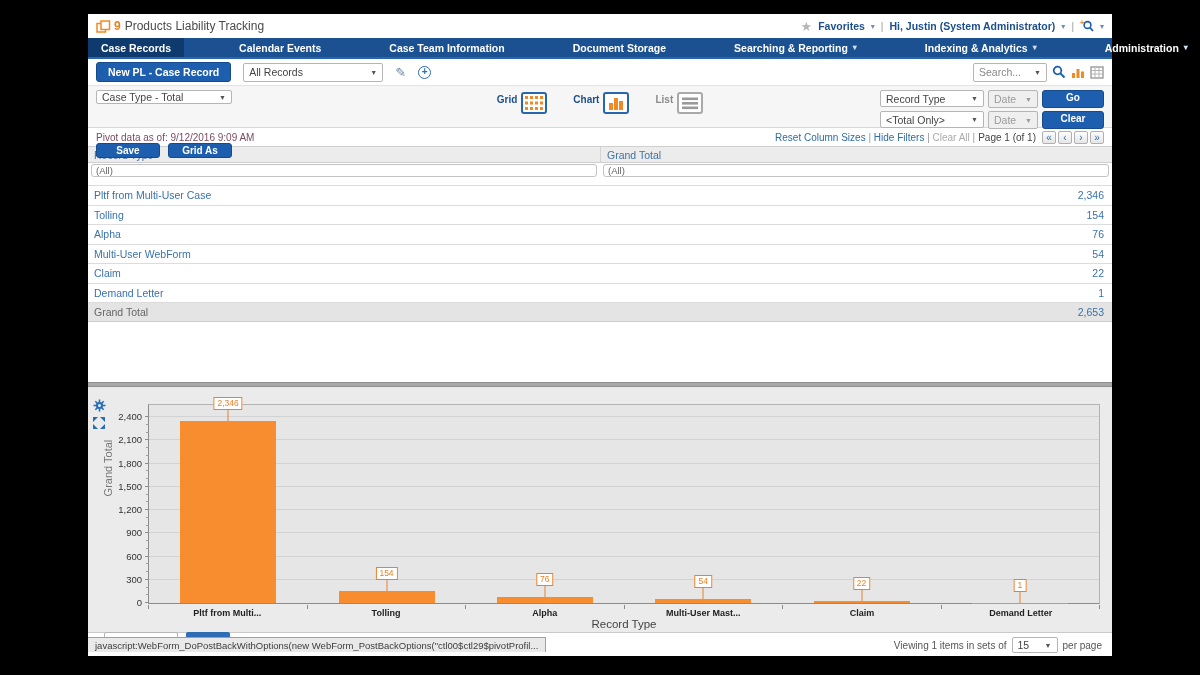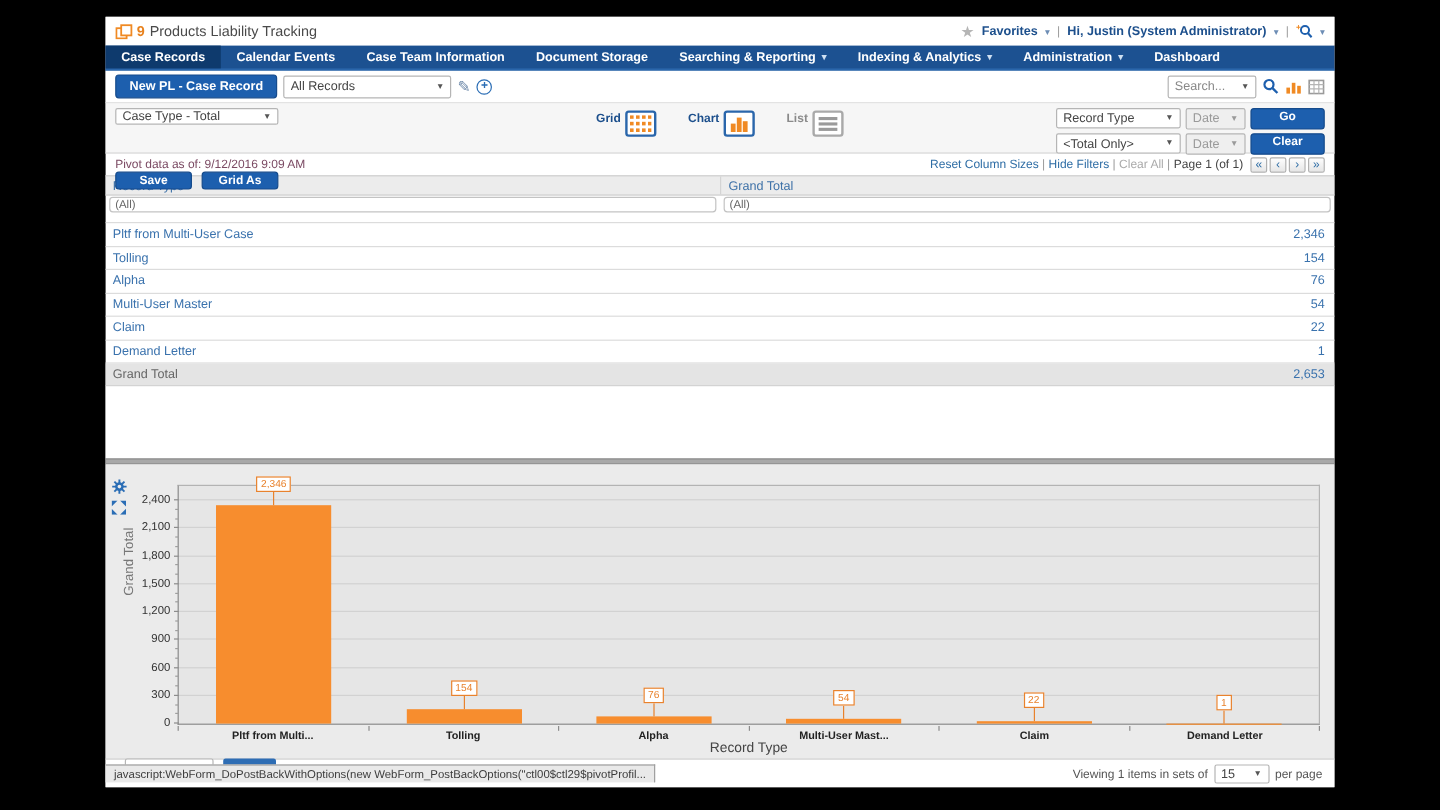--- a/index.html
+++ b/index.html
@@ -10,27 +10,27 @@
   .titlebar { height:24px; display:flex; align-items:center; padding:0 8px; background:#fff; flex:0 0 auto; }
   .app-badge { color:#e8821e; font-weight:bold; font-size:12px; margin:0 4px 0 3px; }
   .app-title { color:#4a4a4a; font-size:12px; }
   .titlebar-right { margin-left:auto; display:flex; align-items:center; gap:4px; }
   .star { color:#b5b5b5; font-size:13px; margin-right:2px; }
   .hdr-link { color:#1c4f8c; font-weight:bold; font-size:10.5px; }
   .hdr-sep { color:#9a9a9a; font-size:10px; padding:0 2px; }
   .chev { font-size:8px; color:#6d8db5; margin-left:2px; }
 
   
-  .navbar { height:21px; background:#1c5191; display:flex; align-items:stretch; border-bottom:2px solid #2a66ab; flex:0 0 auto; }
+  .navbar { height:21px; background:#1c5191; display:flex; align-items:stretch; border-bottom:2px solid #2a66ab; flex:0 0 auto;gap:42px; }
   .tab { color:#fff; font-size:10.5px; font-weight:bold; padding:0 13px; display:flex; align-items:center; white-space:nowrap; cursor:pointer; }
   .tab.active { background:#0e3a6d; }
   .tab .chev { color:#cfe0f2; margin-left:5px; }
 
   
-  .toolbar { height:26px; display:flex; align-items:center; gap:5px; padding:0 8px; background:#fff; flex:0 0 auto; }
+  .toolbar { height:26px; display:flex; align-items:center; gap:12px; padding:0 8px; background:#fff; flex:0 0 auto; }
   .btn { background:#1d5fae; color:#fff; font-weight:bold; font-size:10.5px; border:1px solid #164b8c; border-radius:3px; padding:3px 11px; cursor:pointer; white-space:nowrap; }
   .fselect { background:#fff; border:1px solid #b5b5b5; border-radius:2px; height:19px; display:flex; align-items:center; padding:0 5px; cursor:pointer; }
   .fselect .val { flex:1; font-size:10.5px; color:#444; white-space:nowrap; overflow:hidden; }
   .fselect .arrow { color:#555; font-size:7px; margin-left:4px; }
   .fselect.disabled { background:#efefef; }
   .fselect.disabled .val, .fselect.disabled .arrow { color:#9a9a9a; }
   .sel-records { width:140px; }
   .icon-btn { display:flex; align-items:center; cursor:pointer; }
   .pencil { color:#6b87a8; font-size:13px; }
   .addcirc { width:13px; height:13px; border:1.5px solid #2a6db5; border-radius:50%; color:#2a6db5; font-size:10px; font-weight:bold; display:flex; align-items:center; justify-content:center; line-height:1; }
@@ -299,21 +299,21 @@
       </div>
       <div class="trow">
         <div class="lc">Tolling</div>
         <div class="vc">154</div>
       </div>
       <div class="trow">
         <div class="lc">Alpha</div>
         <div class="vc">76</div>
       </div>
       <div class="trow">
-        <div class="lc">Multi-User Master</div>
+        <div class="lc">Multi-User WebForm</div>
         <div class="vc">54</div>
       </div>
       <div class="trow">
         <div class="lc">Claim</div>
         <div class="vc">22</div>
       </div>
       <div class="trow">
         <div class="lc">Demand Letter</div>
         <div class="vc">1</div>
       </div>

